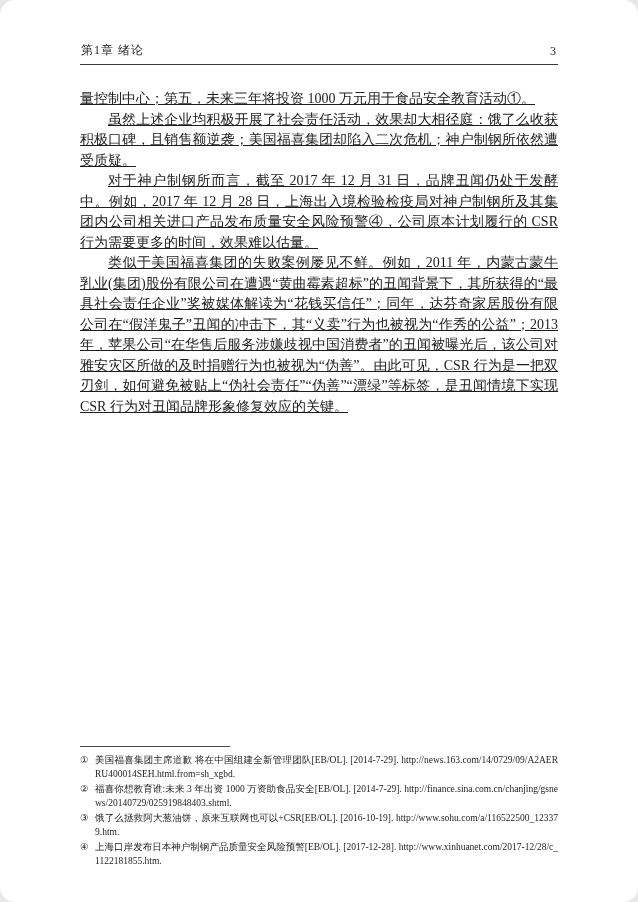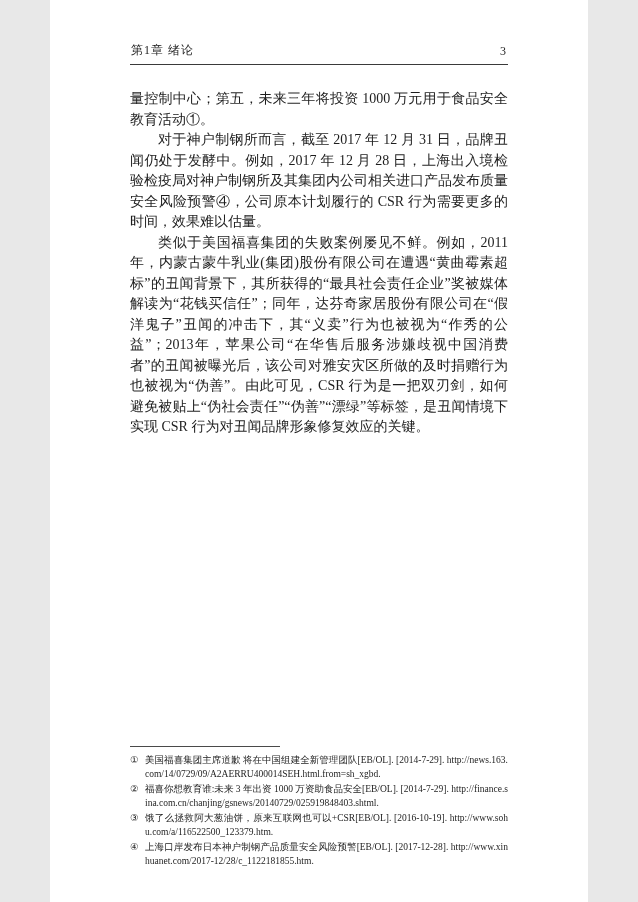--- a/index.html
+++ b/index.html
@@ -2,47 +2,49 @@
 <html><head>
 <meta charset="utf-8">
 <style>
   html, body {
     margin: 0;
     padding: 0;
     background: #e8e8e8;
   }
   .page {
     position: relative;
-    width: 538px;
+    width: 638px;
     height: 902px;
     margin: 0 auto;
     background: #ffffff;
     box-sizing: border-box;
     padding: 42px 80px 0 80px;
     font-family: "Liberation Serif", "DejaVu Serif", serif;
     color: #1d1d1d;
     overflow: hidden;
+    border-radius: 15px;
   }
   .page-header {
     display: flex;
     justify-content: space-between;
     align-items: flex-end;
     font-size: 12px;
     letter-spacing: 1px;
     padding: 0 1px 5px 1px;
   }
   .header-rule {
     border: none;
     border-top: 1px solid #3a3a3a;
     margin: 0 0 24px 0;
   }
   .body-text {
     font-size: 14px;
     line-height: 20.5px;
     text-align: justify;
+    text-decoration: underline;
   }
   .para {
     margin: 0;
     text-indent: 2em;
   }
   .para.first {
     text-indent: 0;
   }
   .footnote-block {
     position: absolute;
@@ -77,20 +79,21 @@
 <div class="page">
 
   <header class="page-header">
     <span class="chapter">第1章  绪论</span>
     <span class="pagenum">3</span>
   </header>
   <hr class="header-rule">
 
   <main class="body-text">
     <p class="para first">量控制中心；第五，未来三年将投资 1000 万元用于食品安全教育活动①。</p>
+    <p class="para">虽然上述企业均积极开展了社会责任活动，效果却大相径庭：饿了么收获积极口碑，且销售额逆袭；美国福喜集团却陷入二次危机；神户制钢所依然遭受质疑。</p>
     <p class="para">对于神户制钢所而言，截至 2017 年 12 月 31 日，品牌丑闻仍处于发酵中。例如，2017 年 12 月 28 日，上海出入境检验检疫局对神户制钢所及其集团内公司相关进口产品发布质量安全风险预警④，公司原本计划履行的 CSR 行为需要更多的时间，效果难以估量。</p>
     <p class="para">类似于美国福喜集团的失败案例屡见不鲜。例如，2011 年，内蒙古蒙牛乳业(集团)股份有限公司在遭遇“黄曲霉素超标”的丑闻背景下，其所获得的“最具社会责任企业”奖被媒体解读为“花钱买信任”；同年，达芬奇家居股份有限公司在“假洋鬼子”丑闻的冲击下，其“义卖”行为也被视为“作秀的公益”；2013年，苹果公司“在华售后服务涉嫌歧视中国消费者”的丑闻被曝光后，该公司对雅安灾区所做的及时捐赠行为也被视为“伪善”。由此可见，CSR 行为是一把双刃剑，如何避免被贴上“伪社会责任”“伪善”“漂绿”等标签，是丑闻情境下实现 CSR 行为对丑闻品牌形象修复效应的关键。</p>
   </main>
 
   <footer class="footnote-block">
     <hr class="fn-rule">
     <div class="footnote">
       <span class="fn-marker">①</span>
       <span class="fn-text">美国福喜集团主席道歉 将在中国组建全新管理团队[EB/OL]. [2014-7-29]. http://news.163.com/14/0729/09/A2AERRU400014SEH.html.from=sh_xgbd.</span>
     </div>

